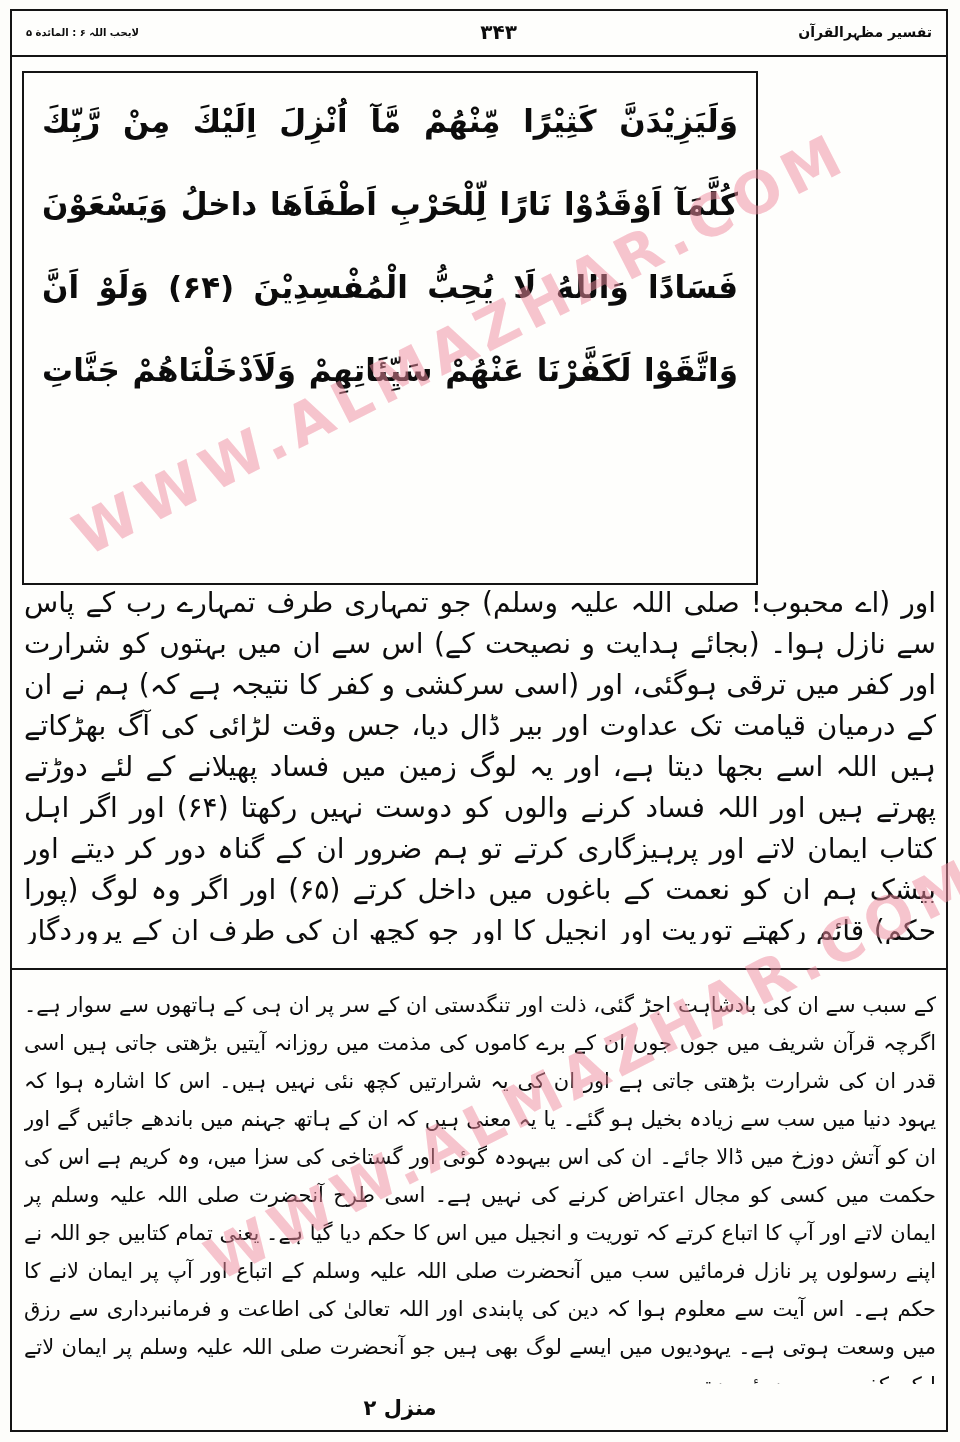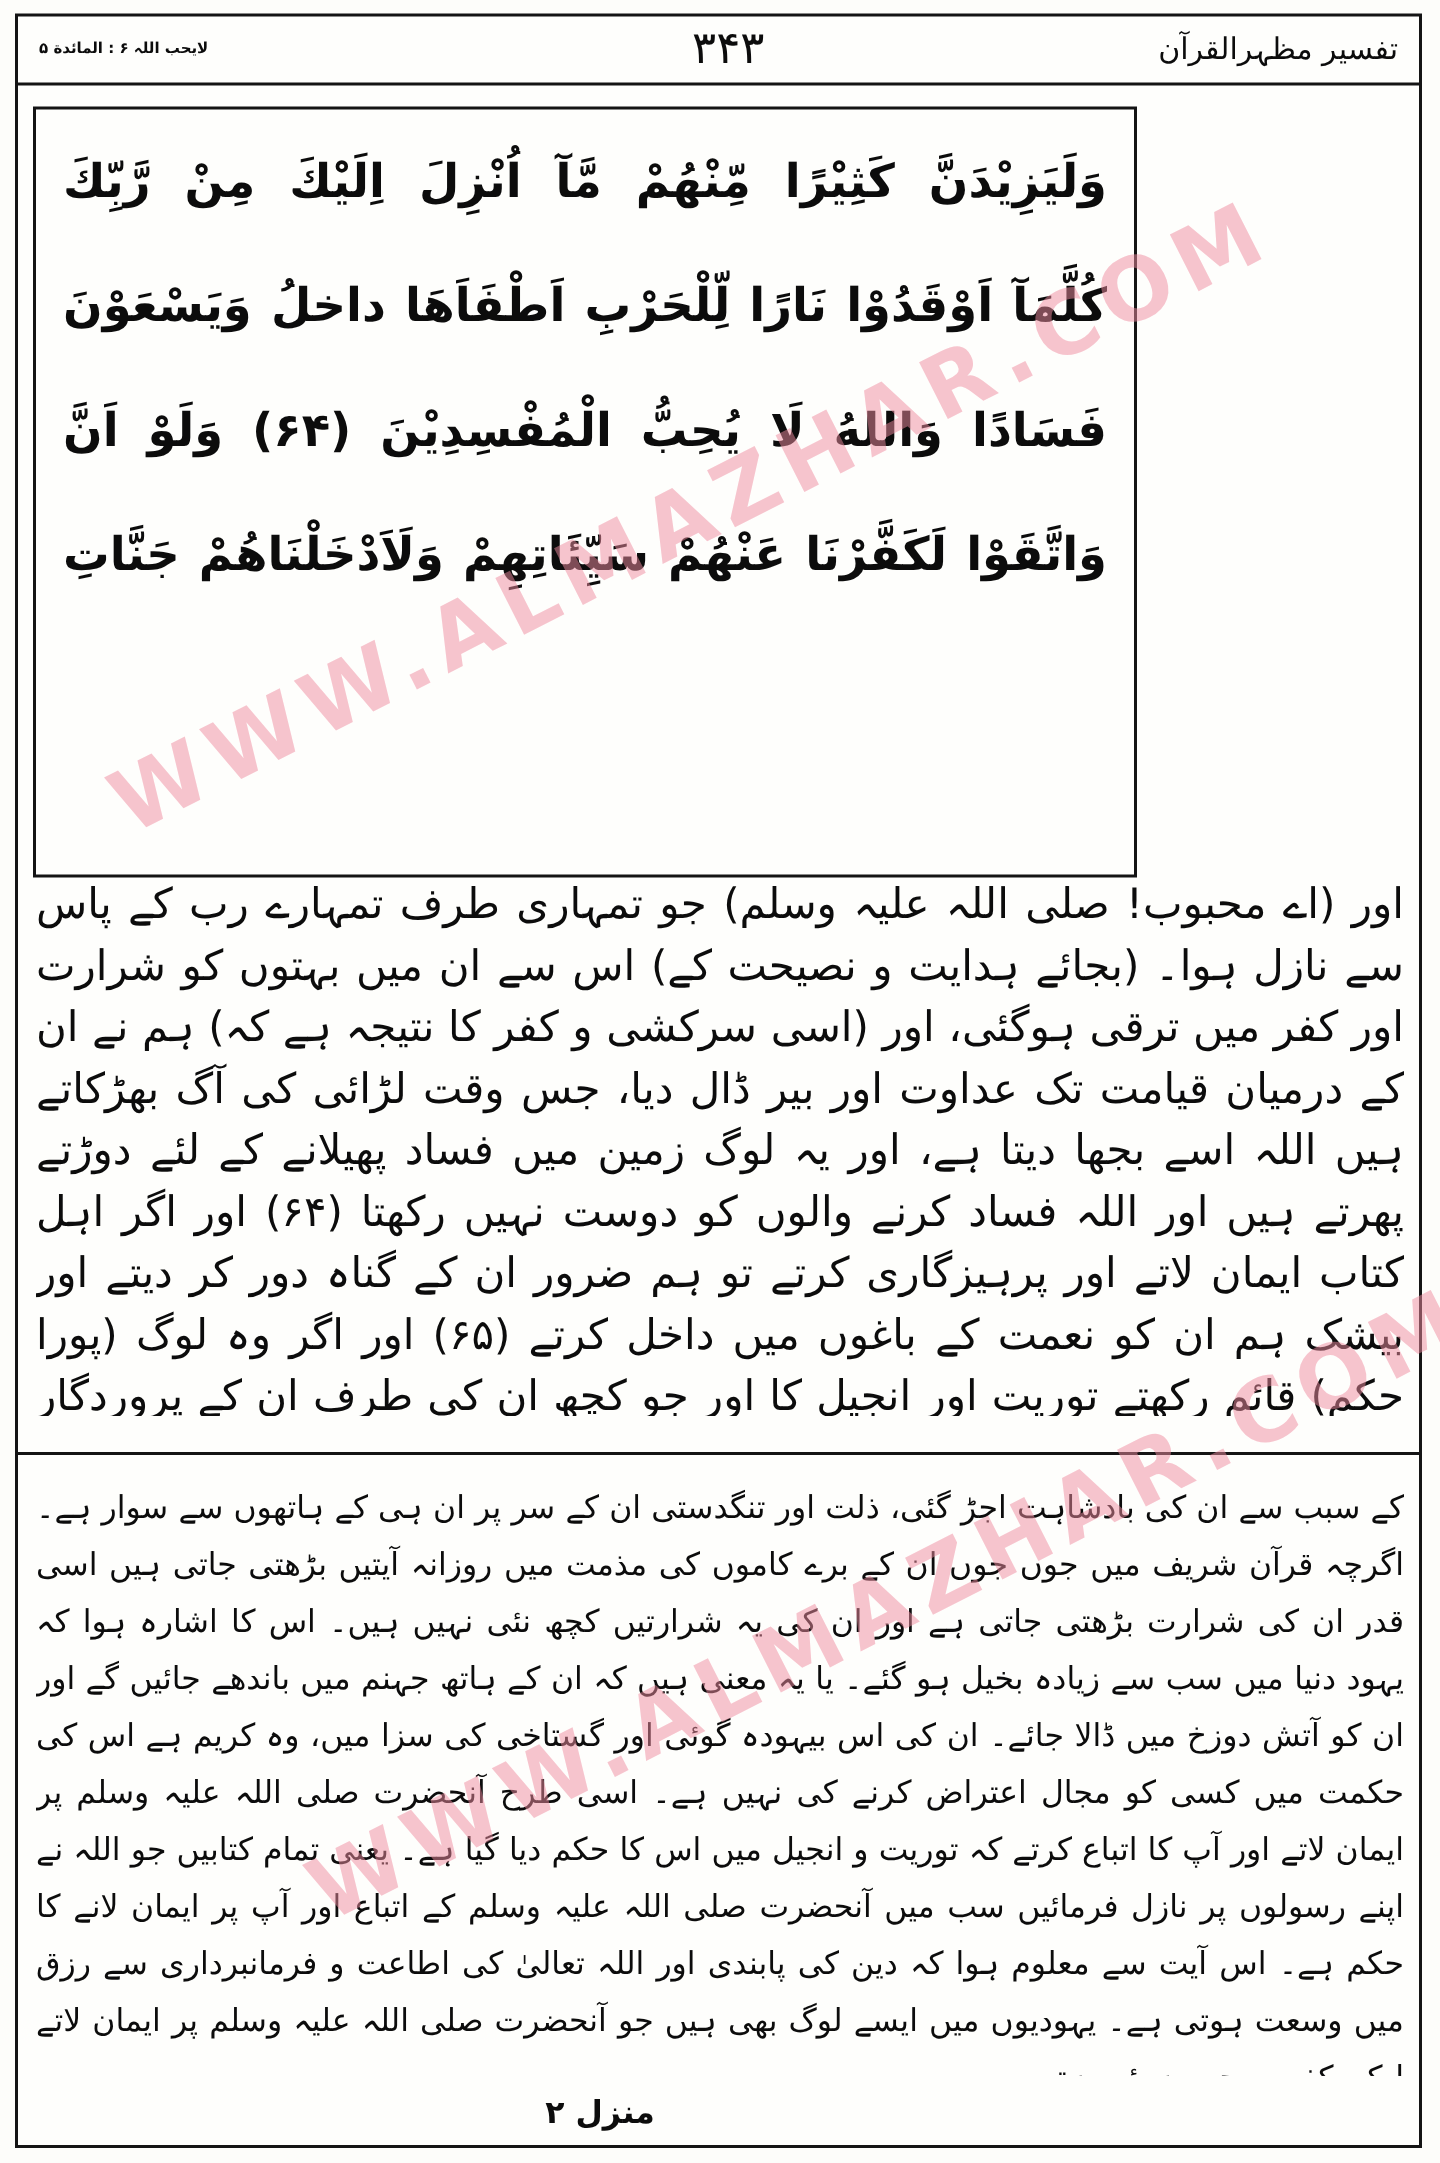--- a/index.html
+++ b/index.html
@@ -20,22 +20,22 @@
     border:2px solid #141414;box-sizing:border-box;
     background:#fefefc;
   }
   
   .header{
     position:absolute;left:10px;top:9px;width:938px;height:48px;
     box-sizing:border-box;border-bottom:2px solid #141414;
     display:flex;align-items:center;justify-content:space-between;
     padding:0 16px;direction:rtl;
   }
-  .header-title{font-size:20px;font-weight:normal;letter-spacing:0.5px;}
-  .header-num{font-size:30px;font-weight:normal;transform:translateX(30px);}
+  .header-title{font-size:14px;font-weight:bold;letter-spacing:0.5px;}
+  .header-num{font-size:20px;font-weight:bold;transform:translateX(30px);}
   .header-ref{font-size:10px;font-weight:bold;}
   
   .quran-box{
     position:absolute;left:22px;top:71px;width:736px;height:514px;
     box-sizing:border-box;border:2px solid #141414;
     padding:7px 18px;direction:rtl;background:#fefefc;
   }
   .quran-line{
     height:83px;line-height:83px;
     font-size:31px;font-weight:bold;

